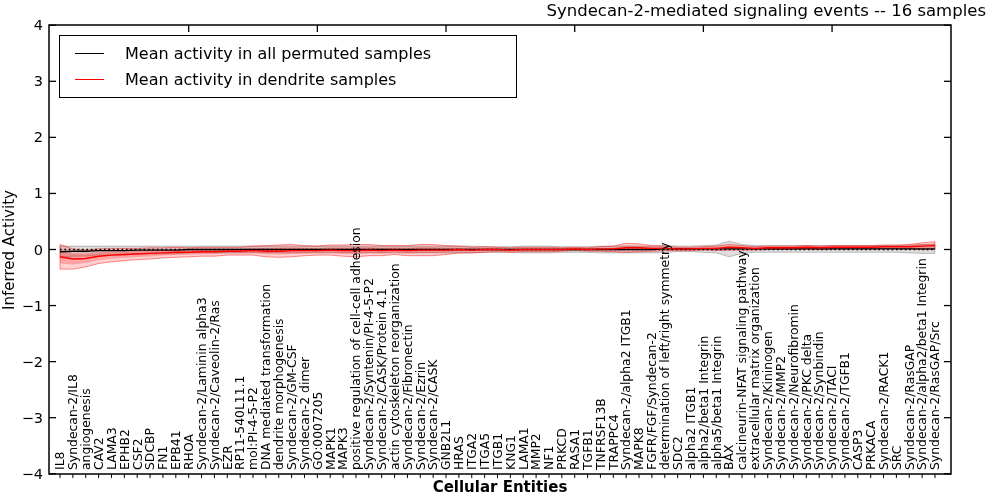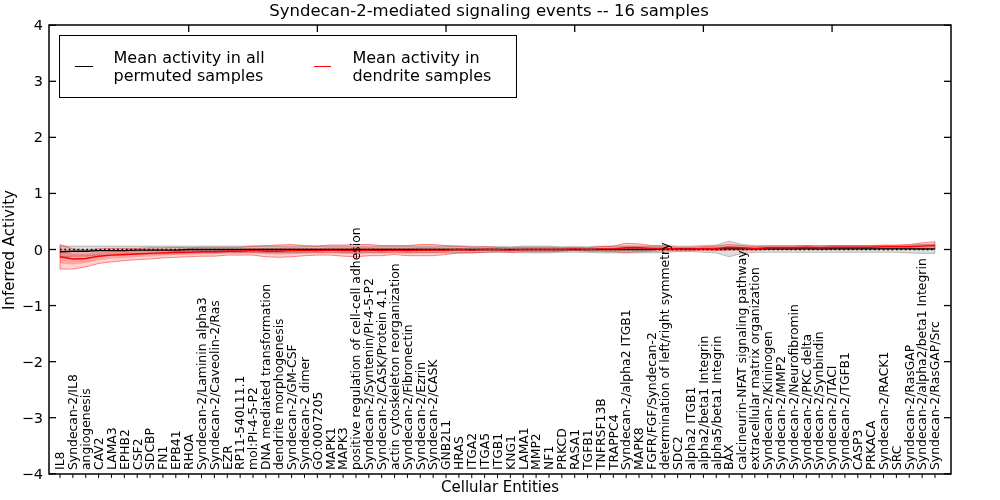--- a/index.html
+++ b/index.html
@@ -1,27 +1,27 @@
 <!DOCTYPE html>
 <html><head>
 <meta charset="utf-8">
 <style>
   html,body{margin:0;padding:0;background:#fff;}
   #fig{position:relative;width:1000px;height:500px;background:#ffffff;
        font-family:"DejaVu Sans","Liberation Sans",sans-serif;overflow:hidden;}
   #chart-svg{position:absolute;left:0;top:0;}
-  .title{position:absolute;top:1px;left:0;width:978px;text-align:center;
+  .title{position:absolute;top:1px;left:8px;width:978px;text-align:right;
          font-size:16.5px;color:#000;}
   .xlabel{position:absolute;top:478px;left:0;width:1000px;text-align:center;
-          font-size:15px;color:#000;}
+          font-size:15px;color:#000;font-weight:bold;}
   .ylabel{position:absolute;left:-66px;top:241px;width:150px;height:18px;
           text-align:center;font-size:15px;color:#000;transform:rotate(-90deg);}
   .legend{position:absolute;left:59px;top:35px;width:458px;height:63px;
           background:#fff;border:1.4px solid #000;box-sizing:border-box;
-          display:flex;flex-direction:row;justify-content:space-evenly;
+          display:flex;flex-direction:column;justify-content:space-evenly;
           z-index:3;}
   .legend-row{display:flex;align-items:center;padding-left:15px;}
   .legend-swatch{width:29px;height:0;border-top:1.6px solid #000;margin-right:21px;}
   .legend-label{font-size:16px;color:#000;line-height:1.1;}
 </style>
 </head>
 <body>
 
 <div id="fig">
   <svg id="chart-svg" width="1000" height="500" viewBox="0 0 1000 500">

